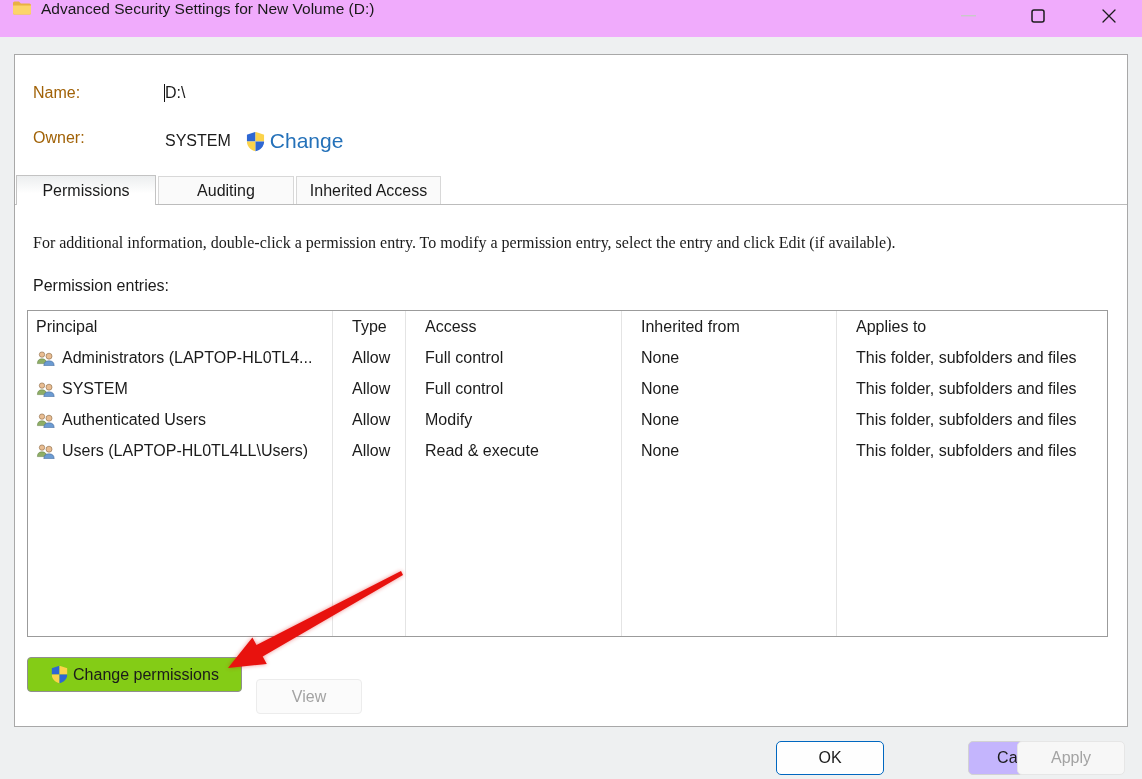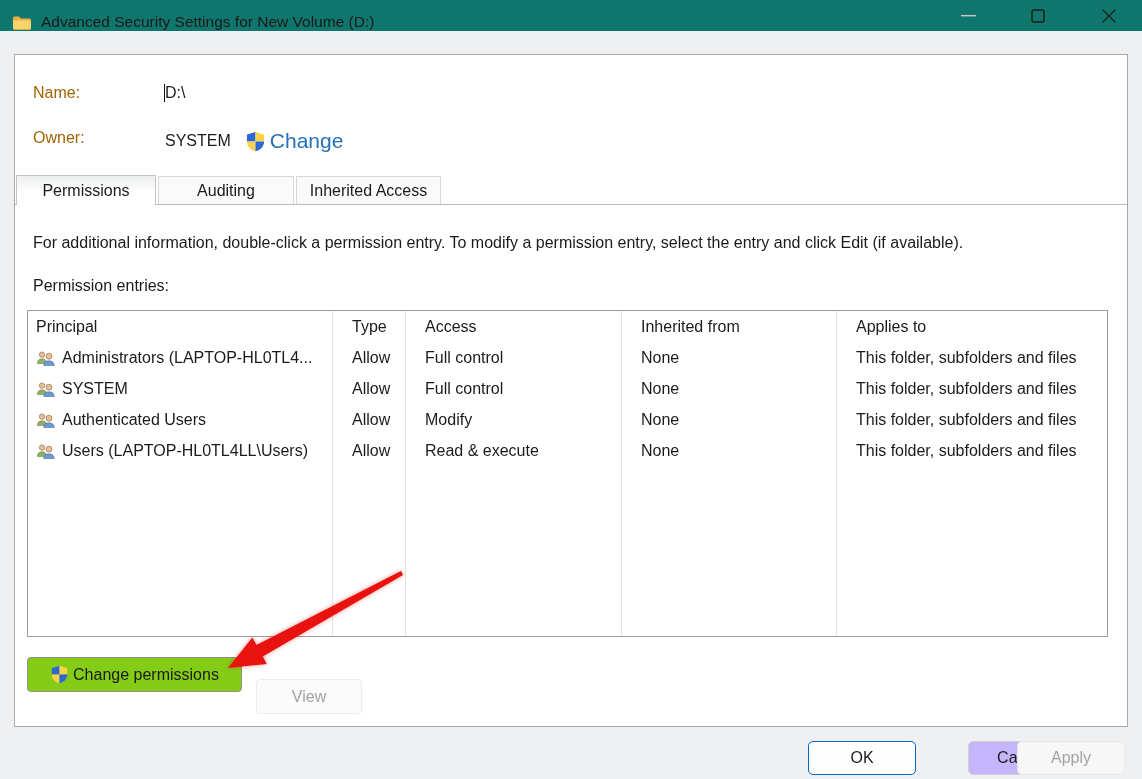--- a/index.html
+++ b/index.html
@@ -6,22 +6,22 @@
   html,body { width:1142px; height:779px; overflow:hidden; }
   body {
     position:relative;
     background:#eef0f1;
     font-family:"Liberation Sans", sans-serif;
     color:#1b1b1b;
     font-size:16px;
   }
   
   .titlebar {
-    position:absolute; left:0; top:0; width:1142px; height:31px;
-    background:#0f766e; display:flex; align-items:flex-end;
+    position:absolute; left:0; top:0; width:1142px; height:37px;
+    background:#f0abfc; display:flex; align-items:flex-start;
   }
   .titlebar .app-icon { margin-left:12px; width:20px; height:16px; flex:0 0 auto; }
   .titlebar .title-text { margin-left:9px; font-size:15.5px; color:#191919; }
   .win-btn {
     position:absolute; top:0; width:44px; height:31px;
     display:flex; align-items:center; justify-content:center;
   }
   .win-btn svg { display:block; }
   .btn-min { left:946px; } .btn-max { left:1016px; } .btn-close { left:1087px; }
 
@@ -50,21 +50,21 @@
   }
   .tab.active {
     top:175px; height:30px; z-index:2;
     background:linear-gradient(#eceeef, #ffffff 60%);
     border:1px solid #c3c3c3; border-bottom:none;
   }
   .tab-permissions { left:16px; width:140px; }
   .tab-auditing { left:158px; width:136px; }
   .tab-effective { left:296px; width:145px; }
 
-  .info-text { position:absolute; left:33px; top:234px; width:1070px; font-size:16px; color:#1b1b1b; white-space:nowrap; }
+  .info-text { position:absolute; left:33px; top:234px; width:1070px; font-size:16px; color:#1b1b1b; white-space:nowrap;font-family:Liberation Serif, serif; }
   .entries-label { position:absolute; left:33px; top:277px; font-size:16px; }
 
   
   .perm-table {
     position:absolute; left:27px; top:310px; width:1081px; height:327px;
     background:#fff; border:1px solid #9b9b9b; overflow:hidden;
   }
   .colsep { position:absolute; top:0; bottom:0; width:1px; background:#e4e4e4; }
   .colsep.c1 { left:304px; } .colsep.c2 { left:377px; } .colsep.c3 { left:593px; } .colsep.c4 { left:808px; }
   .thead, .trow {
@@ -86,21 +86,21 @@
     background:#84cc16; border:1px solid #8f8f8f; gap:4px;
   }
   .btn-change-perms .shield { width:19px; height:19px; }
   .btn-view {
     left:256px; top:657px; width:106px; height:35px;
     background:#fbfbfb; border:1px solid #ececec; color:#a3a3a3; cursor:default;margin-top:22px;
   }
 
   
   .footer-btn { top:741px; width:108px; height:34px; border-radius:5px; }
-  .btn-ok     { left:776px; background:#fefefe; border:1px solid #0067c0;margin-left:32px; }
+  .btn-ok     { left:776px; background:#fefefe; border:1px solid #0067c0; }
   .btn-cancel { left:940px; background:#c4b5fd; border:1px solid #d2d2d2;margin-left:28px; }
   .btn-apply  { left:1017px; background:#f7f7f7; border:1px solid #e6e6e6; color:#a3a3a3; cursor:default; }
 
   
   .arrow-overlay { position:absolute; left:0; top:0; width:1142px; height:779px; pointer-events:none; z-index:5; }
 </style>
 </head>
 <body>
 
 <svg width="0" height="0" style="position:absolute">

